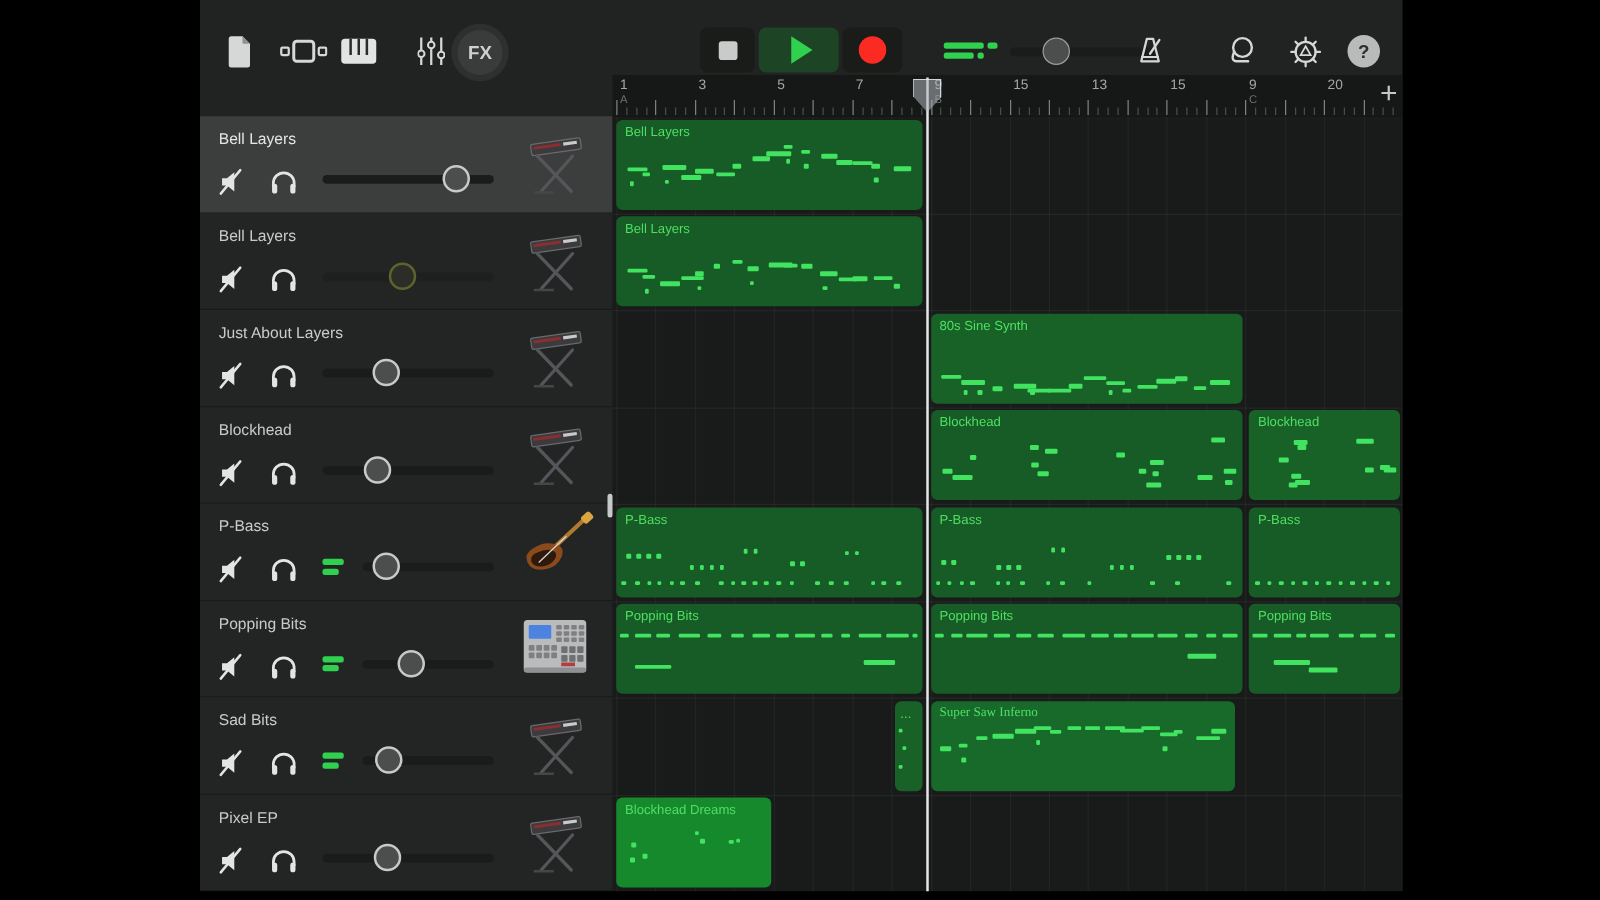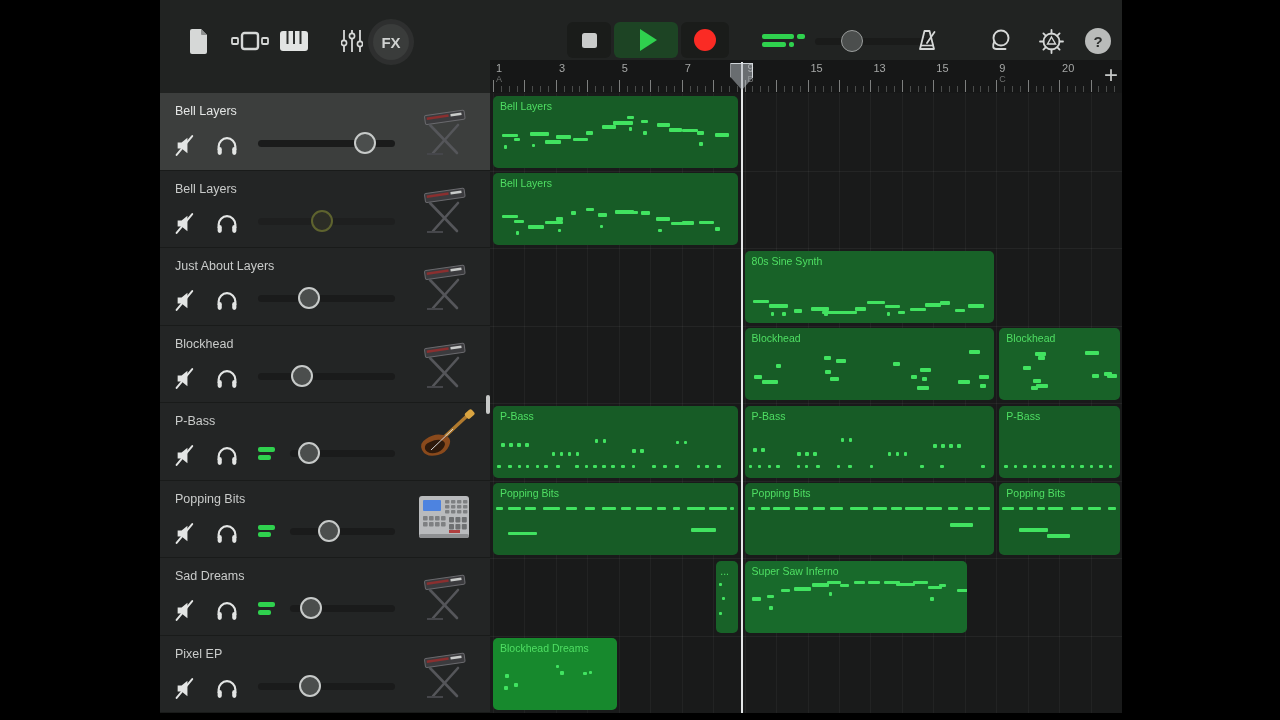--- a/index.html
+++ b/index.html
@@ -14,21 +14,21 @@
   #rec-pill{width:46px;height:16px;border-radius:9px;display:flex;align-items:center;justify-content:center;}
   #rec-pill .ring{width:9px;height:9px;border:1.6px solid #fff;border-radius:50%;display:flex;align-items:center;justify-content:center;}
   #rec-pill .ring i{width:3.5px;height:3.5px;background:#fff;border-radius:50%;display:block;}
   #mic-dot{width:7px;height:7px;border-radius:50%;}
   #battery-pct{color:#fff;font-size:12.5px;font-weight:600;}
   .batt{position:relative;width:23px;height:11.5px;border:1px solid rgba(255,255,255,.9);border-radius:3px;}
   .batt i{position:absolute;left:1px;top:1px;bottom:1px;width:67%;background:#fff;border-radius:1.5px;display:block;}
   .batt u{position:absolute;right:-3.5px;top:3px;width:2px;height:5px;background:rgba(255,255,255,.8);border-radius:0 2px 2px 0;display:block;}
 
   
-  #toolbar{position:absolute;left:7px;top:22px;width:100%;height:38px;}
+  #toolbar{position:absolute;left:0;top:22px;width:100%;height:38px;}
   .tbtn{position:absolute;top:0;height:38px;display:flex;align-items:center;justify-content:center;color:#d2d4d3;}
   svg{display:block}
   #fx-btn{position:absolute;left:206px;top:2px;width:36px;height:36px;border-radius:50%;
           background:#3a3c3b;box-shadow:0 0 0 5px rgba(255,255,255,.06);
           color:#cfd1d0;font-size:15px;font-weight:700;display:flex;align-items:center;justify-content:center;}
   .transport{position:absolute;top:0;height:36px;border-radius:6px;background:#1a1c1a;display:flex;align-items:center;justify-content:center;}
   #play-btn{background:#1d4424;}
   #stop-glyph{width:15px;height:15px;background:#c9cbca;border-radius:2.5px;}
   #play-glyph{width:0;height:0;border-left:17px solid #2fd14e;border-top:11px solid transparent;border-bottom:11px solid transparent;margin-left:4px;}
   #rec-glyph{width:22px;height:22px;border-radius:50%;background:#fb2b24;}
@@ -491,21 +491,21 @@
                 <rect x="48.8" y="30" width="5" height="5.4" rx="0.8"></rect>
                 <rect x="36" y="37" width="5" height="5.4" rx="0.8"></rect>
                 <rect x="42.4" y="37" width="5" height="5.4" rx="0.8"></rect>
                 <rect x="48.8" y="37" width="5" height="5.4" rx="0.8"></rect>
               </g>
    <rect x="36" y="43" width="11" height="3" fill="#b04040"></rect>
  </svg>
           </div>
         </div>
         <div class="hdr" style="top: 465px; height: 77.5px;">
-          <div class="tname">Sad Dreams</div>
+          <div class="tname">Sad Bits</div>
           <div class="ctl" style="left: 14px;">
             <svg width="25" height="25" viewBox="0 0 24 24">
   <path d="M3.5 9.2 h3.8 l5.6 -4.6 v14.8 l-5.6 -4.6 H3.5 z" fill="#e3e5e4"></path>
   <line x1="2.5" y1="21" x2="17.5" y2="3" stroke="#e3e5e4" stroke-width="1.9" stroke-linecap="round"></line>
 </svg>
           </div>
           <div class="ctl" style="left: 54px;">
             <svg width="26" height="25" viewBox="0 0 24 24">
   <path d="M4 16 v-3 a8 8 0 0 1 16 0 v3" fill="none" stroke="#e3e5e4" stroke-width="2.1"></path>
   <rect x="3" y="13.5" width="4" height="7.5" rx="2" fill="#e3e5e4"></rect>
@@ -829,21 +829,21 @@
           <div class="note" style="left: 108.217px; top: 23.52px; width: 8.43849px; height: 3.8px;"></div>
           <div class="note" style="left: 19.7251px; top: 45.4503px; width: 28.7942px; height: 3.8px;"></div>
           <div class="note" style="left: 47.4703px; top: 51.0546px; width: 23.1724px; height: 3.8px;"></div>
         </div>
         <div class="region" style="left: 226.295px; top: 467.5px; width: 21.5875px; height: 72px; background: rgb(24, 98, 40);">
           <div class="rlabel" style="left: 4px;">...</div>
           <div class="note" style="left: 3px; top: 22.6px; width: 3.2px; height: 3.2px;"></div>
           <div class="note" style="left: 6px; top: 36.4px; width: 3.2px; height: 3.2px;"></div>
           <div class="note" style="left: 3px; top: 51.12px; width: 3.2px; height: 3.2px;"></div>
         </div>
-        <div class="region" style="left: 254.6px; top: 467.5px; width: 222px; height: 72px; background: rgb(24, 106, 43);">
+        <div class="region" style="left: 254.6px; top: 467.5px; width: 243px; height: 72px; background: rgb(24, 106, 43); font-family: Liberation Serif, serif;">
           <div class="rlabel">Super Saw Inferno</div>
           <div class="note" style="left: 7.61521px; top: 36.7537px; width: 9.04414px; height: 3.6px;"></div>
           <div class="note" style="left: 22.8646px; top: 34.2821px; width: 6.44129px; height: 3.6px;"></div>
           <div class="note" style="left: 24.8646px; top: 45.7821px; width: 3.6px; height: 3.6px;"></div>
           <div class="note" style="left: 35.983px; top: 28.1502px; width: 9.0992px; height: 3.6px;"></div>
           <div class="note" style="left: 49.1457px; top: 26.7272px; width: 17.4107px; height: 3.6px;"></div>
           <div class="note" style="left: 67.5724px; top: 22.8248px; width: 16.8693px; height: 3.6px;"></div>
           <div class="note" style="left: 82.1001px; top: 20.3px; width: 14.3892px; height: 3.6px;"></div>
           <div class="note" style="left: 84.1001px; top: 31.8px; width: 3.6px; height: 3.6px;"></div>
           <div class="note" style="left: 95.5181px; top: 23.2881px; width: 9.34726px; height: 3.6px;"></div>

